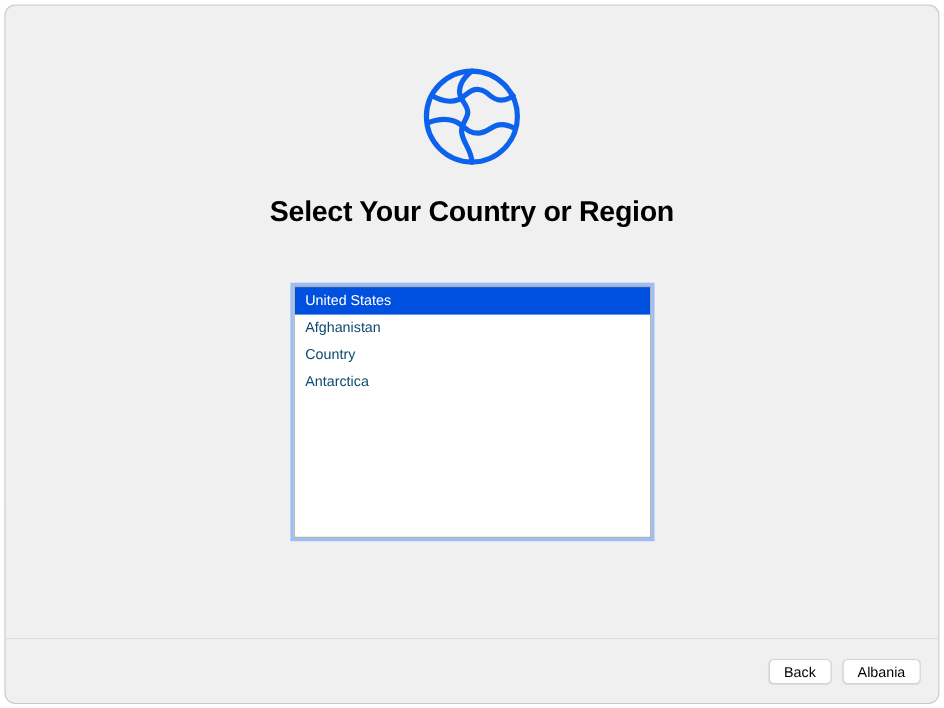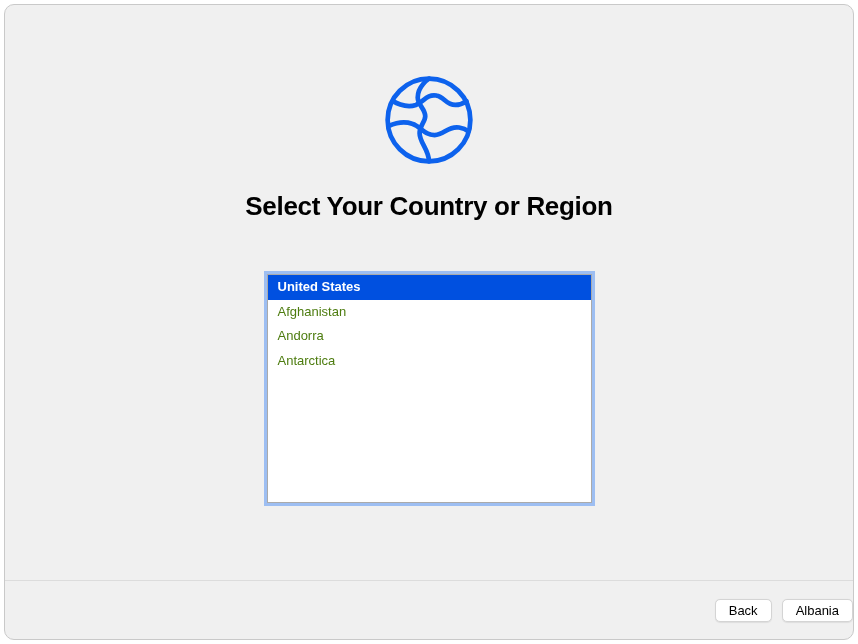--- a/index.html
+++ b/index.html
@@ -24,21 +24,21 @@
       border: 1px solid #c9c9c9;
       display: flex;
       flex-direction: column;
       overflow: hidden;
     }
     .content {
       flex: 1;
       display: flex;
       flex-direction: column;
       align-items: center;
-      padding-top: 68px;
+      padding-top: 54px;
     }
     .globe-icon {
       width: 94px;
       height: 94px;
       margin-bottom: 24px;
     }
     .globe-icon svg {
       width: 100%;
       height: 100%;
     }
@@ -55,36 +55,36 @@
       background: #ffffff;
       border: 1px solid #aaa;
       box-shadow: 0 0 0 3px #9dbef2;
       overflow-y: auto;
       overflow-x: hidden;
     }
     .list-item {
       padding: 2px 10px;
       font-size: 13px;
       line-height: 20.5px;
-      color: #4d7c0f;
+      color: #0c4a6e;
       cursor: pointer;
       white-space: nowrap;
     }
     .list-item.selected {
       background: #0050e0;
       color: #fff;
-      font-weight: 700;
+      font-weight: 400;
     }
     .footer {
       height: 59px;
       border-top: 1px solid #dcdcdc;
       display: flex;
       justify-content: flex-end;
       align-items: center;
-      padding-right: 0;
+      padding-right: 16px;
       gap: 10px;
     }
     .btn {
       background: #ffffff;
       border: 1px solid #d4d4d4;
       border-radius: 5px;
       padding: 3px 13px;
       font-size: 13px;
       color: #000;
       cursor: pointer;
@@ -117,21 +117,21 @@
                  C 8 56 20 50 32 54
                  C 42 57 44 66 56 66
                  C 66 66 70 56 82 58
                  C 88 59 92 62 92 62"></path>
       </svg>
     </div>
     <h1 class="title">Select Your Country or Region</h1>
     <div class="list-container" id="country-list">
         <div class="list-item selected">United States</div>
         <div class="list-item">Afghanistan</div>
-        <div class="list-item">Andorra</div>
+        <div class="list-item">Country</div>
         <div class="list-item">Antarctica</div>
       </div>
   </div>
   <div class="footer">
     <button class="btn">Back</button>
     <button class="btn">Albania</button>
   </div>
 </div>
 
 </body></html>

